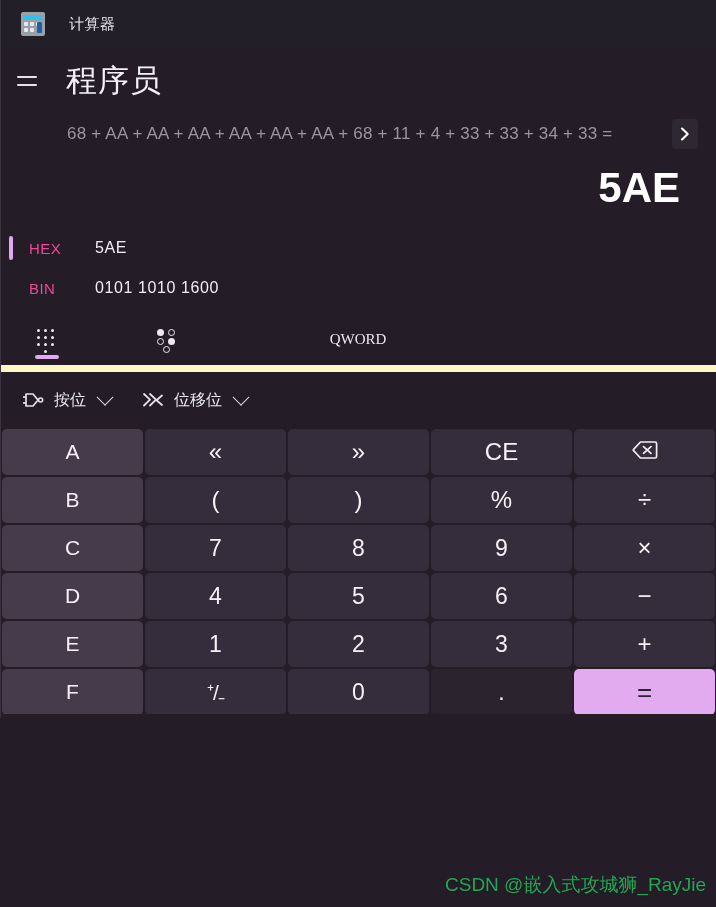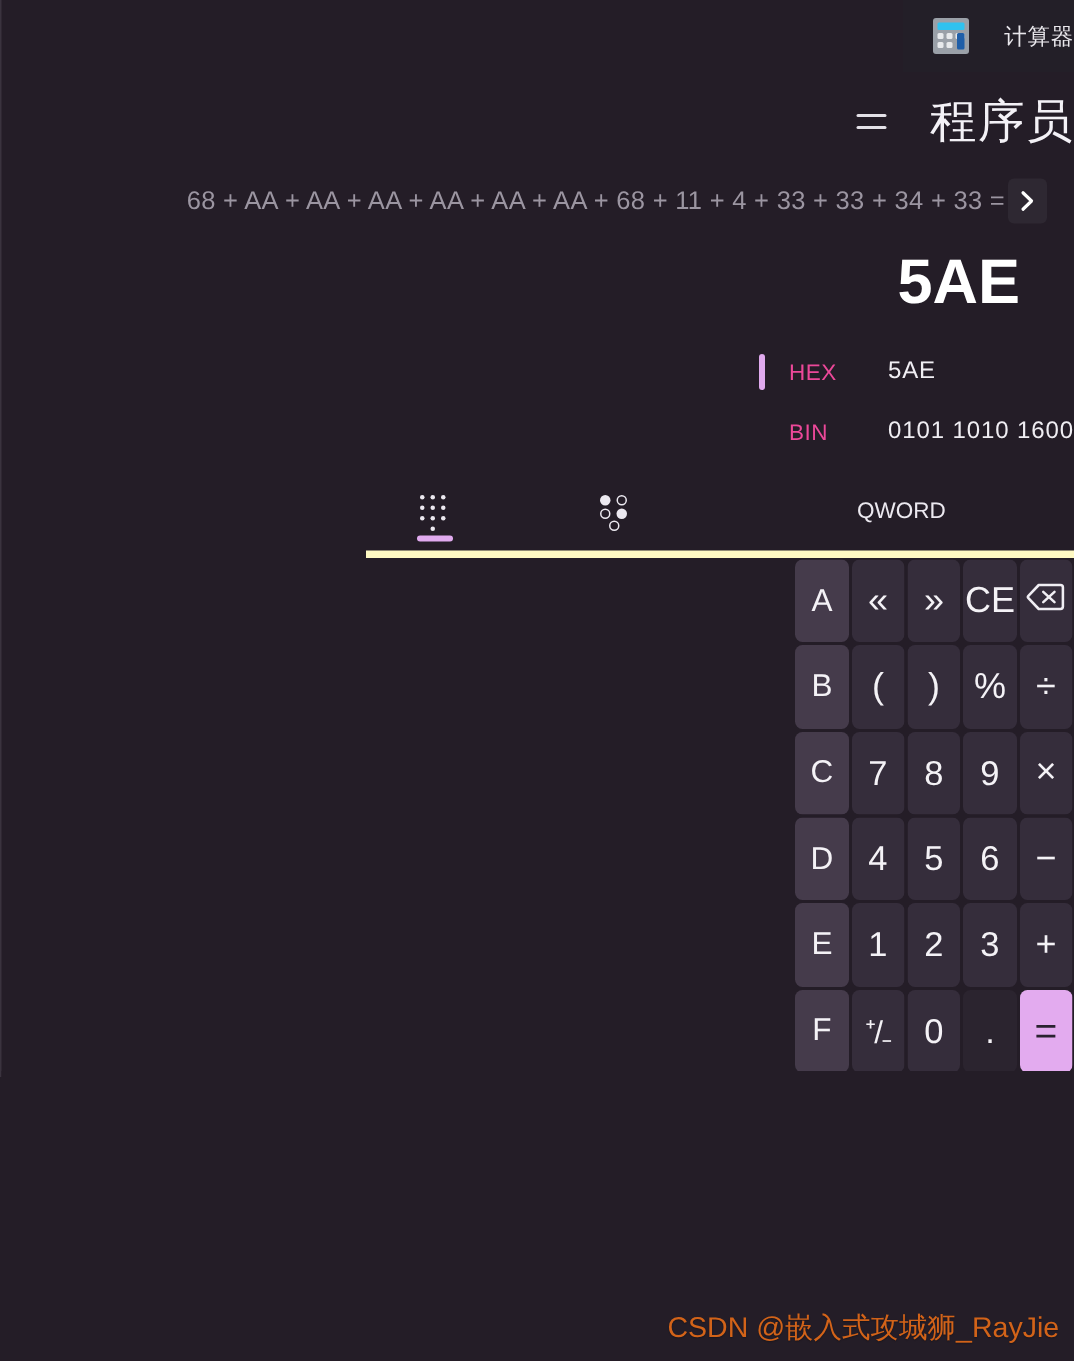--- a/index.html
+++ b/index.html
@@ -8,21 +8,20 @@
     background: #241d27;
     font-family: "Liberation Sans", sans-serif;
     overflow: hidden;
   }
   .app {
     position: relative;
     width: 716px; height: 718px;
     background: #241d27;
     display: flex; flex-direction: column;
     border-left: 1px solid #3a333e;
-    align-items: flex-end;
   }
 
   
   .titlebar {
     height: 48px; flex: 0 0 48px;
     background: #231f28;
     display: flex; align-items: center;
     padding-left: 20px;
   }
   .app-icon {
@@ -47,21 +46,21 @@
   .titlebar .title {
     margin-left: 24px;
     color: #e9e7ec; font-size: 15px;
     letter-spacing: .5px;
   }
 
   
   .header {
     height: 66px; flex: 0 0 66px;
     display: flex; align-items: center;
-    padding-left: 18px;
+    padding-left: 6px;
   }
   .hamburger {
     width: 40px; height: 40px;
     display: flex; flex-direction: column;
     align-items: center; justify-content: center;
     gap: 6px; cursor: pointer; border-radius: 4px;
   }
   .hamburger span {
     display: block; width: 20px; height: 2px;
     background: #e4e1e8; border-radius: 1px;
@@ -125,22 +124,23 @@
     color: #ec4899; font-size: 15px; letter-spacing: .4px;
   }
   .radix-row .value {
     color: #f0eef3; font-size: 16px; letter-spacing: .6px;
   }
 
   
   .tabs {
     height: 58px; flex: 0 0 58px;
     display: flex; align-items: stretch;
-    border-bottom: 5px solid #fef9c3;
+    border-bottom: 7px solid #fef9c3;
     position: relative;
+    font-family: Liberation Serif, serif;
   }
   .tab {
     display: flex; flex-direction: column;
     align-items: center; justify-content: center;
     cursor: pointer; position: relative;
     color: #ece9f0; font-size: 15px;
   }
   .tab.icon-tab { width: 92px; }
   .tab.icon-tab.second { width: 150px; }
   .tab.word-tab { width: 230px; }
@@ -207,21 +207,21 @@
   .key.op { font-size: 24px; }
   .key.dim { background: #2b242f; }
   .key.equals { background: #e3abef; color: #2a2230; font-size: 26px; }
   .key .bsp { display: block; }
   .key .pm { font-size: 21px; letter-spacing: -1px; }
 
   
   .watermark {
     position: absolute;
     left: 444px; top: 872px;
-    color: #f97316; opacity: .82;
+    color: #22c55e; opacity: .82;
     font-size: 19px;
     pointer-events: none;
     white-space: nowrap;
     text-shadow: 0 1px 1px rgba(0,0,0,.35);
   }
   .bottom-edge {
     position: absolute; left: 0; bottom: 0;
     width: 716px; height: 4px; background: #241d27;
   }
 </style>
@@ -304,20 +304,46 @@
       <span class="underline"></span>
     </div>
 
     <div class="tab word-tab">
       <span>QWORD</span>
       <span class="underline"></span>
     </div>
 
   </div>
 
+  <div class="funcbar">
+    <div class="func">
+      <span class="glyph">
+        <svg width="22" height="16" viewBox="0 0 22 16" aria-hidden="true">
+          <path d="M3 2 H10 L15 8 L10 14 H3 Z" fill="none" stroke="#e6e2ea" stroke-width="1.7" stroke-linejoin="round"></path>
+          <line x1="0" y1="5" x2="3" y2="5" stroke="#e6e2ea" stroke-width="1.7"></line>
+          <line x1="0" y1="11" x2="3" y2="11" stroke="#e6e2ea" stroke-width="1.7"></line>
+          <circle cx="17.6" cy="8" r="2" fill="none" stroke="#e6e2ea" stroke-width="1.6"></circle>
+        </svg>
+      </span>
+      <span>按位</span>
+      <span class="chev"></span>
+    </div>
+
+    <div class="func">
+      <span class="glyph">
+        <svg width="24" height="18" viewBox="0 0 24 18" aria-hidden="true">
+          <path d="M3 3 L9 8.7 L3 14.5" fill="none" stroke="#e6e2ea" stroke-width="1.8" stroke-linecap="round" stroke-linejoin="round"></path>
+          <path d="M9 3 L15 8.7 L9 14.5" fill="none" stroke="#e6e2ea" stroke-width="1.8" stroke-linecap="round" stroke-linejoin="round"></path>
+          <path d="M21 4.5 L15.5 9.2 L21 14" fill="none" stroke="#e6e2ea" stroke-width="1.8" stroke-linecap="round" stroke-linejoin="round"></path>
+        </svg>
+      </span>
+      <span>位移位</span>
+      <span class="chev"></span>
+    </div>
+  </div>
 
   <div class="keypad">
     <div class="key hexkey">
         <span>A</span>
       </div>
     <div class="key op">
         <span>«</span>
       </div>
     <div class="key op">
         <span>»</span>

